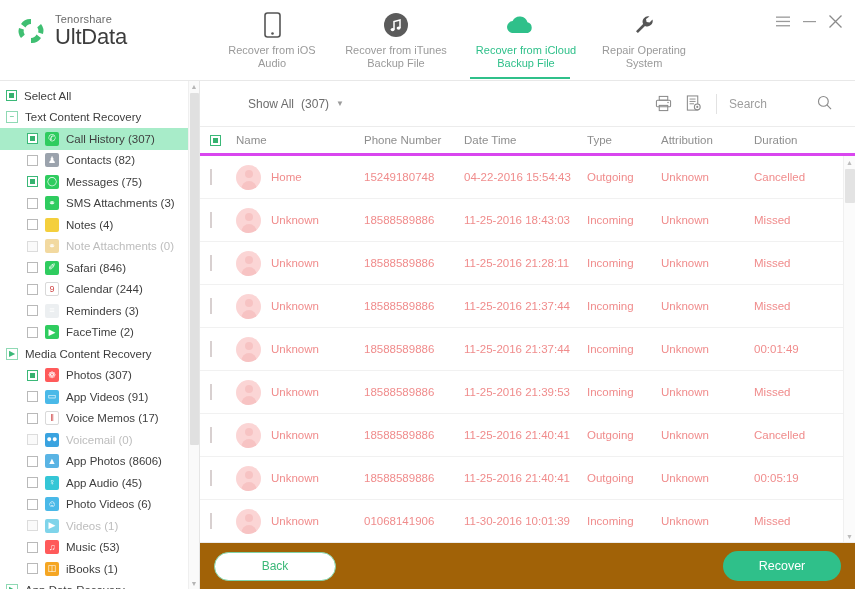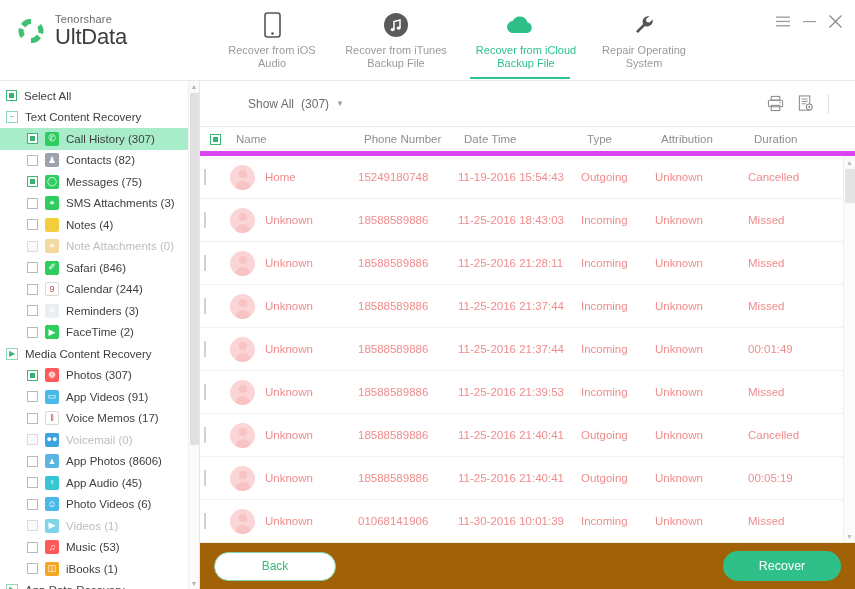--- a/index.html
+++ b/index.html
@@ -96,41 +96,41 @@
   .tb-div { width:1px; height:20px; background:#e2e2e2; margin:0 12px 0 8px; }
   .search-wrap { display:flex; align-items:center; width:112px; }
   .search-input {
     border:none; outline:none; font-family:inherit; font-size:12px; color:#7a7a7a;
     width:88px; background:transparent;
   }
   .search-input::placeholder { color:#9e9e9e; }
 
   .thead {
     height:29px; flex:0 0 29px; display:flex; align-items:center;
-    border-bottom:5px solid #d946ef; background:#fff; padding-left:10px;
+    border-bottom:3px solid #d946ef; background:#fff; padding-left:10px;
   }
   .thead .cb-cell { width:26px; flex:0 0 26px; display:flex; align-items:center; justify-content:flex-start; }
   .th { font-size:11.5px; color:#8e8e8e; }
 
   .col-name   { width:128px; flex:0 0 128px; }
   .col-phone  { width:100px; flex:0 0 100px; }
   .col-date   { width:123px; flex:0 0 123px; }
   .col-type   { width:74px;  flex:0 0 74px;  }
   .col-attr   { width:93px;  flex:0 0 93px;  }
   .col-dur    { width:90px;  flex:0 0 90px;  }
 
   .tbody { flex:1; position:relative; overflow:hidden; }
   .tb-scroll { position:absolute; top:0; right:0; width:12px; height:100%; background:#fbfbfb; border-left:1px solid #f0f0f0; }
   .tb-arrow { height:12px; display:flex; align-items:center; justify-content:center; font-size:7px; color:#bcbcbc; }
   .tb-arrow.bot { position:absolute; bottom:0; left:0; right:0; }
   .tb-thumb { position:absolute; top:13px; left:1px; width:10px; height:34px; background:#e3e3e3; border-radius:1px; }
   .rows { padding-right:12px; }
 
   .trow {
-    height:43px; display:flex; align-items:center; padding-left:4px;
+    height:43px; display:flex; align-items:center; padding-left:10px;
     border-bottom:1px solid #f1f1f1; background:#fff;
   }
   .trow .cb-cell { width:26px; flex:0 0 26px; }
   .rcb { width:11px; height:11px; border:1px solid #d8d0d0; background:#fff; }
   .avatar {
     width:25px; height:25px; border-radius:50%; background:#fbd5d5;
     flex:0 0 25px; margin-right:10px; position:relative; overflow:hidden;
   }
   .avatar:before {
     content:""; position:absolute; left:50%; top:5px; transform:translateX(-50%);
@@ -406,20 +406,29 @@
           </div>
           <div class="tb-ico">
             <svg width="17" height="17" viewBox="0 0 18 18">
               <rect x="2.5" y="1" width="11" height="15" fill="none" stroke="#8a8a8a" stroke-width="1.1"></rect>
               <path d="M4.8 4.3 H11.2 M4.8 6.8 H11.2 M4.8 9.3 H9.5" stroke="#8a8a8a" stroke-width="1"></path>
               <circle cx="13" cy="12.6" r="3.1" fill="#fff" stroke="#8a8a8a" stroke-width="1.1"></circle>
               <circle cx="13" cy="12.6" r="1.1" fill="#8a8a8a"></circle>
             </svg>
           </div>
           <div class="tb-div"></div>
+          <div class="search-wrap">
+            <input class="search-input" type="text" placeholder="Search" style="">
+            <span>
+              <svg width="15" height="15" viewBox="0 0 16 16">
+                <circle cx="6.8" cy="6.8" r="5.2" fill="none" stroke="#8a8a8a" stroke-width="1.2"></circle>
+                <path d="M10.6 10.6 L15 15" stroke="#8a8a8a" stroke-width="1.2"></path>
+              </svg>
+            </span>
+          </div>
         </div>
       </div>
 
       <div class="thead">
         <div class="cb-cell">
           <span class="cb checked"></span>
         </div>
         <div class="th col-name">Name</div>
         <div class="th col-phone">Phone Number</div>
         <div class="th col-date">Date Time</div>
@@ -430,21 +439,21 @@
 
       <div class="tbody">
         <div class="rows" id="rows">
             <div class="trow">
               <div class="cb-cell"><span class="rcb"></span></div>
               <div class="name-cell">
                 <span class="avatar"></span>
                 <span class="cell">Home</span>
               </div>
               <div class="cell col-phone">15249180748</div>
-              <div class="cell col-date">11-19-2016 15:54:43</div>
+              <div class="cell col-date">04-22-2016 15:54:43</div>
               <div class="cell col-type">Outgoing</div>
               <div class="cell col-attr">Unknown</div>
               <div class="cell col-dur">Cancelled</div>
             </div>
             <div class="trow">
               <div class="cb-cell"><span class="rcb"></span></div>
               <div class="name-cell">
                 <span class="avatar"></span>
                 <span class="cell">Unknown</span>
               </div>

